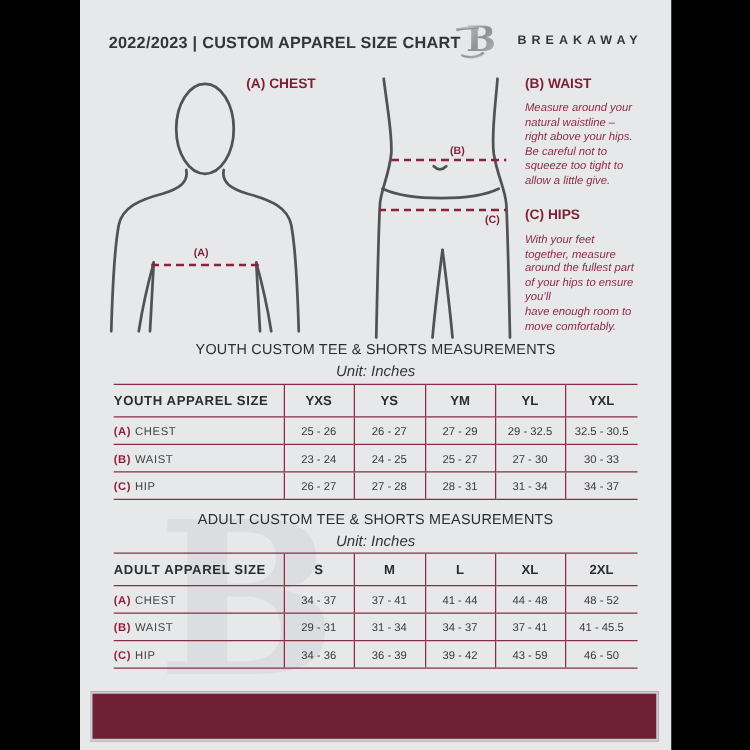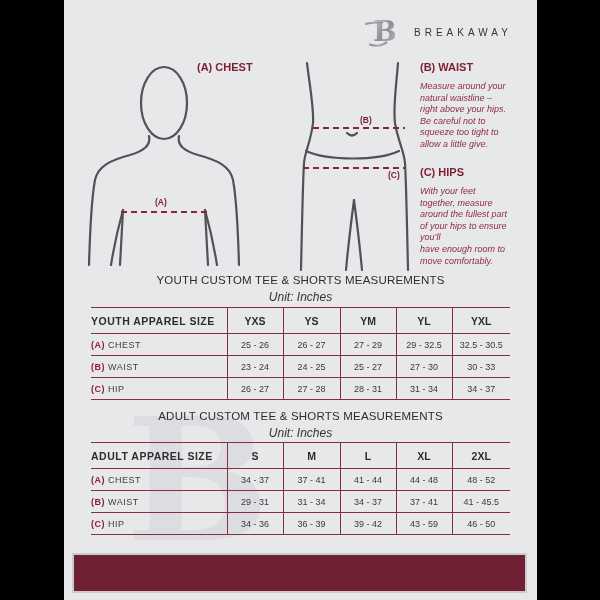--- a/index.html
+++ b/index.html
@@ -3,21 +3,21 @@
 <meta charset="utf-8">
 <style>
   html,body{margin:0;padding:0;}
   body{width:600px;height:600px;background:#000;position:relative;overflow:hidden;
        font-family:"Liberation Sans",sans-serif;}
   .content{position:absolute;left:64px;top:0;width:473px;height:600px;background:#e7e8e9;overflow:hidden;}
   .abs{position:absolute;}
 
   
   .hdr-title{left:23px;top:26px;font-size:13px;font-weight:bold;color:#343538;letter-spacing:.2px;white-space:nowrap;}
-  .brand{left:350px;top:27px;font-size:10px;font-weight:normal;color:#343538;letter-spacing:4px;white-space:nowrap;}
+  .brand{left:350px;top:27px;font-size:10px;font-weight:bold;color:#343538;letter-spacing:4px;white-space:nowrap;}
   .logo{left:299px;top:14px;width:36px;height:36px;}
 
   
   .ins-h{font-size:11px;font-weight:bold;color:#7d1f33;white-space:nowrap;}
   .ins-b{font-size:9px;line-height:11.6px;font-style:italic;color:#8e2b43;white-space:pre-line;}
   .fig-label{font-size:8.5px;font-weight:bold;color:#7d1f33;}
   .dash{height:2px;background:repeating-linear-gradient(90deg,#8e2138 0 6px,transparent 6px 10px);}
 
   
   .sec-title{left:27px;width:419px;text-align:center;font-size:11.5px;font-weight:normal;color:#2c2d2f;letter-spacing:.2px;}
@@ -46,20 +46,21 @@
 </head>
 <body>
 
 <div class="blackbar" style="left:0;width:64px;"></div>
 <div class="blackbar" style="left:537px;width:63px;"></div>
 
 <div class="content">
 
   <div class="abs watermark">B</div>
 
+  <div class="abs hdr-title">2022/2023  |  CUSTOM APPAREL SIZE CHART</div>
   <svg class="abs logo" viewBox="0 0 36 36">
     <defs>
       <linearGradient id="g1" x1="0" y1="0" x2="1" y2="1">
         <stop offset="0" stop-color="#c8c9cb"></stop>
           <stop offset=".5" stop-color="#8f9093"></stop>
           <stop offset="1" stop-color="#b9babc"></stop>
       </linearGradient>
     </defs>
     <text x="10" y="27" font-family="DejaVu Serif, serif" font-size="28" font-weight="bold" fill="url(#g1)">B</text>
     <path d="M 2,10 C 8,8 14,8 20,9" stroke="url(#g1)" stroke-width="2.4" fill="none"></path>

